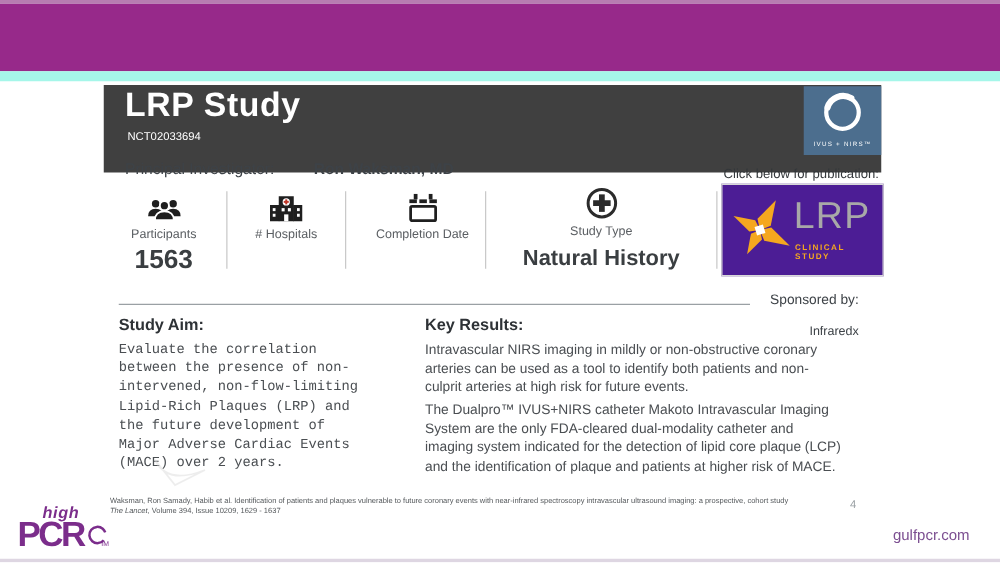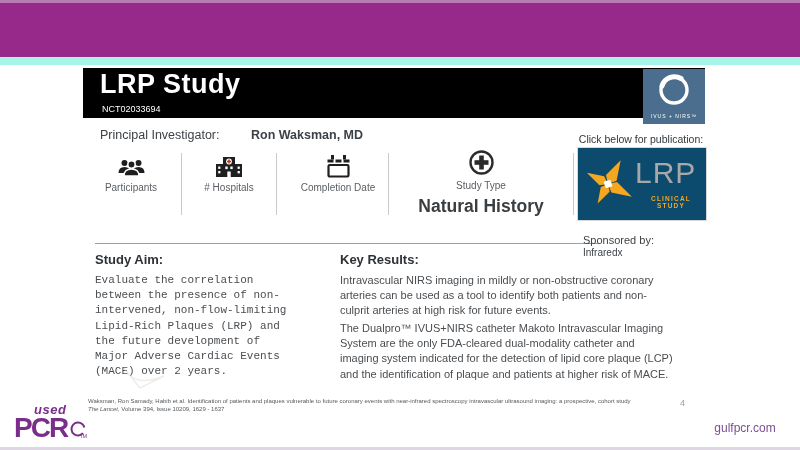--- a/index.html
+++ b/index.html
@@ -5,50 +5,50 @@
   html,body{margin:0;padding:0;}
   body{font-family:"Liberation Sans",sans-serif;}
   .canvas{position:relative;width:800px;height:450px;background:#ffffff;overflow:hidden;}
 
   
   .top-lavender{position:absolute;left:0;top:0;width:800px;height:3px;background:#b77cb1;}
   .top-magenta{position:absolute;left:0;top:3px;width:800px;height:54px;background:#97298a;}
   .top-cyan{position:absolute;left:0;top:57px;width:800px;height:8px;background:#a5f6e9;}
 
   
-  .slide-header{position:absolute;left:83px;top:68px;width:622px;height:50px;background:#000000;}
+  .slide-header{position:absolute;left:83px;top:68px;width:622px;height:70px;background:#404040;}
   .slide-title{position:absolute;left:17px;top:1px;color:#ffffff;font-size:27px;font-weight:bold;letter-spacing:.5px;}
   .nct-link{position:absolute;left:19px;top:36px;color:#ffffff;font-size:9px;cursor:pointer;}
   .logo-box{position:absolute;left:643px;top:69px;width:62px;height:55px;background:#4c6e8e;}
   .logo-box svg{position:absolute;left:11px;top:3px;}
   .logo-caption{position:absolute;left:0;right:0;bottom:5px;text-align:center;color:#ffffff;font-size:5px;letter-spacing:1px;}
 
   
   .pi-line{position:absolute;left:100px;top:128px;font-size:12.5px;color:#3d4247;}
   .pi-line .pi-name{font-weight:bold;padding-left:28px;}
 
   
   .click-prompt{position:absolute;left:575px;top:133px;width:132px;text-align:center;font-size:10.5px;color:#33373a;}
-  .pub-box{position:absolute;left:577px;top:147px;width:128px;height:72px;background:#0c4a6e;border:1px solid #d8d8d8;cursor:pointer;text-align:center;}
+  .pub-box{position:absolute;left:577px;top:147px;width:128px;height:72px;background:#4c1d95;border:1px solid #d8d8d8;cursor:pointer;}
   .pub-lrp{position:absolute;left:57px;top:8px;font-size:30px;color:#a8a8a8;letter-spacing:1px;}
   .pub-sub{position:absolute;left:58px;top:47px;font-size:6.5px;font-weight:bold;color:#f5a71f;letter-spacing:1.2px;}
 
   
   .stat-col{position:absolute;top:152px;text-align:center;color:#3a3e41;}
   .stat-icon{height:26px;display:flex;align-items:flex-end;justify-content:center;}
   .stat-label{font-size:10px;color:#5a5e62;margin-top:4px;}
   .stat-value{font-size:21px;font-weight:bold;margin-top:3px;color:#3a3e41;}
   .stat-value.small{font-size:17.5px;margin-top:5px;}
   .vdiv{position:absolute;top:153px;width:1px;height:62px;background:#c9c9c9;}
 
   
   .hrule{position:absolute;left:95px;top:243px;width:505px;height:1px;background:#9aa0a4;}
-  .sponsored{position:absolute;left:583px;top:234px;width:104px;text-align:left;color:#3d4247;}
+  .sponsored{position:absolute;left:583px;top:234px;width:104px;text-align:right;color:#3d4247;}
   .sponsored .sp-label{font-size:11px;}
-  .sponsored .sp-name{font-size:10px;margin-top:1px;}
+  .sponsored .sp-name{font-size:10px;margin-top:14px;}
 
   
   .sec-heading{position:absolute;font-size:13px;font-weight:bold;color:#2e3236;}
   .sec-body{position:absolute;font-size:11px;color:#4a4e52;line-height:1.38;}
 
   
   .faint-mark{position:absolute;left:120px;top:366px;opacity:.45;}
 
   
   .citation{position:absolute;left:88px;top:398px;width:565px;font-size:6px;color:#55595c;line-height:1.3;}
@@ -114,20 +114,21 @@
       <svg width="27" height="22" viewBox="0 0 27 22" fill="#1f1f1f">
         <circle cx="6.5" cy="7" r="3"></circle>
           <path d="M0.5 17 q0 -6 6 -6 q6 0 6 6 z"></path>
         <circle cx="20.5" cy="7" r="3"></circle>
           <path d="M14.5 17 q0 -6 6 -6 q6 0 6 6 z"></path>
         <circle cx="13.5" cy="8.5" r="3.6" stroke="#ffffff" stroke-width="1.4"></circle>
         <path d="M6 20 q0 -7 7.5 -7 q7.5 0 7.5 7 z" stroke="#ffffff" stroke-width="1.4"></path>
       </svg>
     </div>
     <div class="stat-label">Participants</div>
+    <div class="stat-value">1563</div>
   </div>
   <div class="vdiv" style="left:181px;"></div>
 
   <div class="stat-col" style="left:186px;width:86px;">
     <div class="stat-icon">
       <svg width="26" height="23" viewBox="0 0 26 23">
         <rect x="0" y="9" width="7.5" height="13" fill="#1f1f1f"></rect>
         <rect x="18.5" y="9" width="7.5" height="13" fill="#1f1f1f"></rect>
         <rect x="7" y="2" width="12" height="20" fill="#1f1f1f"></rect>
         <circle cx="13" cy="6.5" r="2.9" fill="#ffffff"></circle>
@@ -194,21 +195,21 @@
   </div>
 
   <div class="citation">
     <div><span>Waksman, Ron Samady, Habib et al. Identification of patients and plaques vulnerable to future coronary events with near-infrared spectroscopy intravascular ultrasound imaging: a prospective, cohort study</span></div>
     <div><span class="it">The Lancet</span><span>, Volume 394, Issue 10209, 1629 - 1637</span></div>
   </div>
 
   <div class="page-num">4</div>
 
   <div class="brand">
-    <span class="brand-gulf">used</span>
+    <span class="brand-gulf">high</span>
     <span class="brand-row">
       <span class="brand-pcr">PCR</span>
       <span class="brand-g">
         <svg width="20" height="20" viewBox="0 0 20 20">
           <circle cx="9" cy="9" r="6.5" fill="none" stroke="#7b2d8b" stroke-width="2" stroke-dasharray="34 7" transform="rotate(40 9 9)"></circle>
           <text x="12" y="18" font-size="5.5" fill="#7b2d8b" font-family="Liberation Sans, sans-serif">IM</text>
         </svg>
       </span>
     </span>
   </div>

